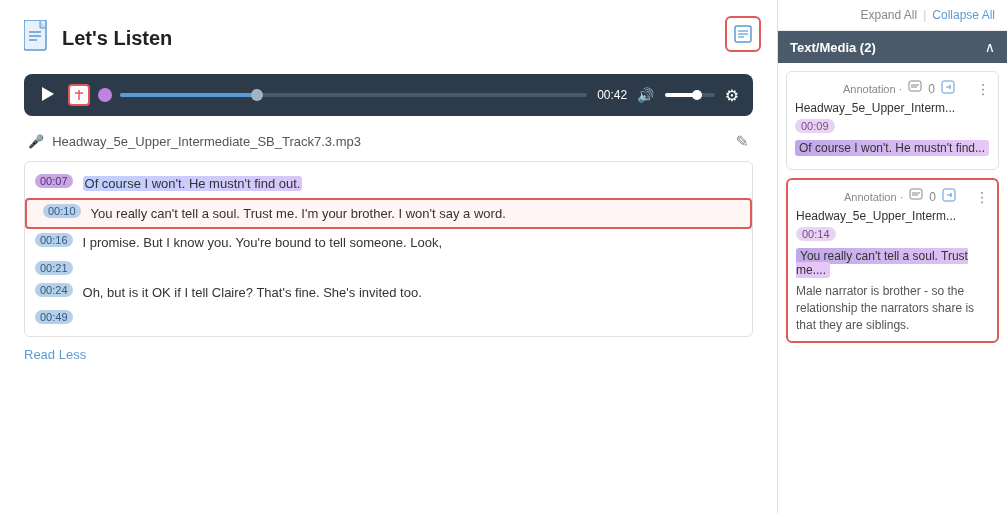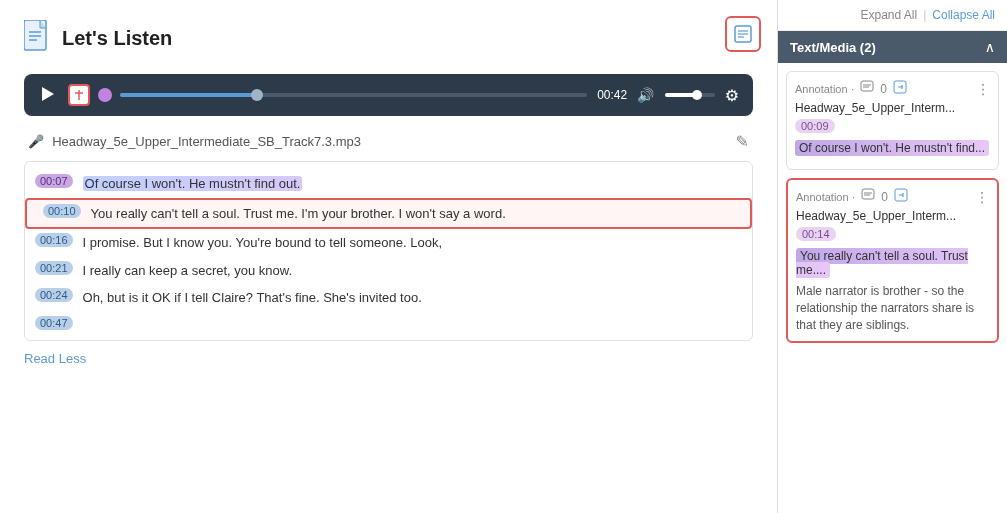--- a/index.html
+++ b/index.html
@@ -324,20 +324,21 @@
 
     .annotation-card.selected {
       border: 2px solid #e05a5a;
     }
 
     .annotation-card-header {
       display: flex;
       align-items: center;
       justify-content: space-between;
       margin-bottom: 4px;
+      margin-left: 48px;
     }
 
     .annotation-meta {
       display: flex;
       align-items: center;
       gap: 6px;
       color: #888;
     }
 
     .annotation-count {
@@ -467,30 +468,29 @@
       <span class="transcript-text">You really can't tell a soul. Trust me. I'm your brother. I won't say a word.</span>
     </div>
 
     <div class="transcript-row">
       <span class="timestamp-badge">00:16</span>
       <span class="transcript-text">I promise. But I know you. You're bound to tell someone. Look,</span>
     </div>
 
     <div class="transcript-row">
       <span class="timestamp-badge">00:21</span>
-      <span class="transcript-text">I really can keep a secret, you know.</span>
     </div>
 
     <div class="transcript-row">
       <span class="timestamp-badge">00:24</span>
       <span class="transcript-text">Oh, but is it OK if I tell Claire? That's fine. She's invited too.</span>
     </div>
 
     <div class="transcript-row">
-      <span class="timestamp-badge">00:47</span>
+      <span class="timestamp-badge">00:49</span>
     </div>
   </div>
 
   
   <a class="read-less-link">Read Less</a>
 
   
 
 </div>
 

